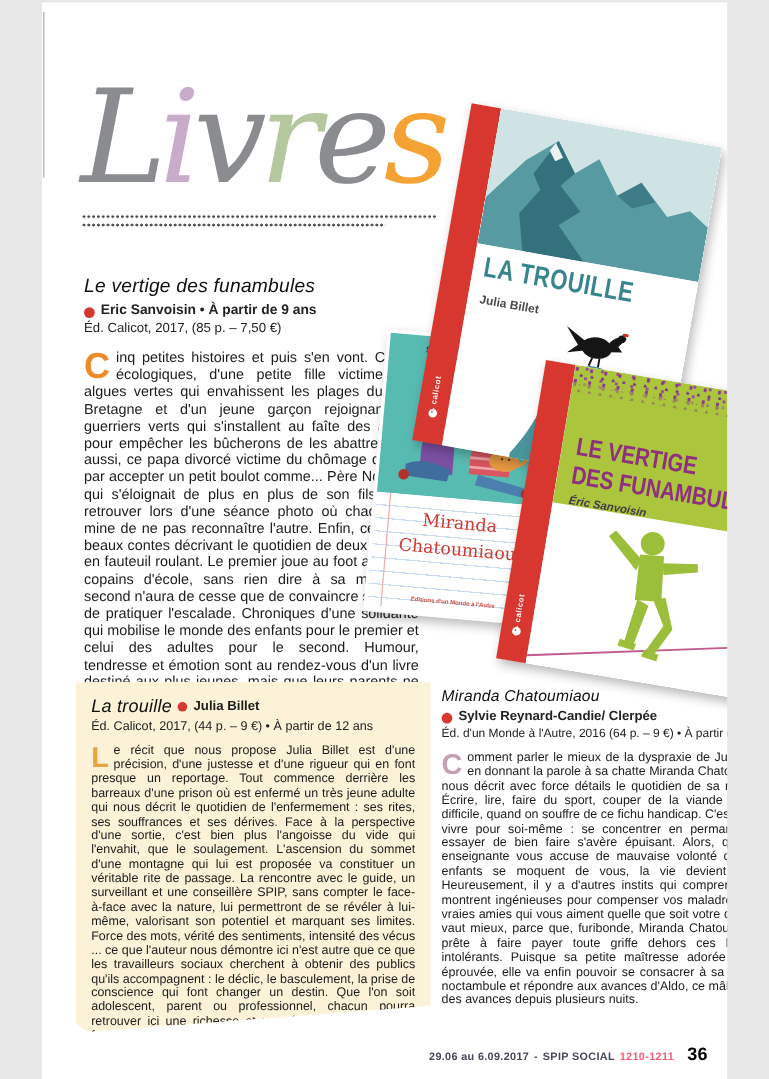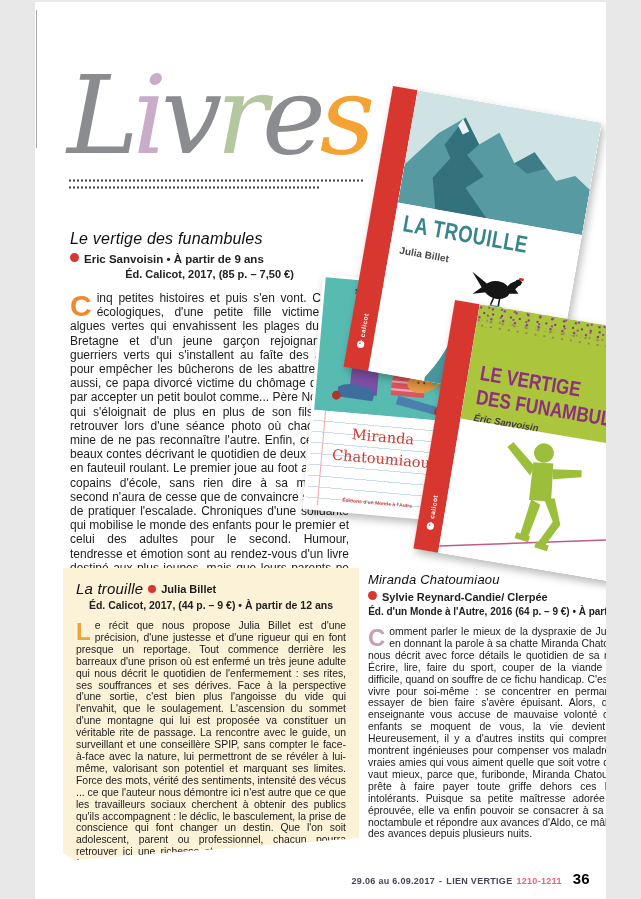--- a/index.html
+++ b/index.html
@@ -21,23 +21,23 @@
     white-space:nowrap;
   }
   .rule { position:absolute; height:3px;
     background-image:radial-gradient(circle, #4c4c4c 1px, transparent 1.3px);
     background-size:4px 3px; background-repeat:repeat-x; }
   .rule1 { left:33px; top:177px; width:296px; }
   .rule2 { left:33px; top:184px; width:253px; }
 
   
   .rtitle { font-size:16px; font-style:italic; font-weight:normal; color:#101010; letter-spacing:.2px; }
-  .byline { display:flex; align-items:flex-start; gap:5px; font-size:11.5px; font-weight:bold; color:#222; margin-top:5px; }
+  .byline { display:flex; align-items:flex-end; gap:5px; font-size:11.5px; font-weight:bold; color:#222; margin-top:5px; }
   .bullet { width:9px; height:9px; border-radius:50%; background:#d5382f; flex:none; display:inline-block; }
-  .meta   { font-size:11px; font-weight:bold; color:#222; margin-top:3px;text-align:center; }
+  .meta   { font-size:11px; font-weight:normal; color:#222; margin-top:3px; }
 
   .review-left { position:absolute; left:35px; top:228px; width:279px; }
   .body-l { font-size:12px; line-height:14.2px; text-align:justify; margin-top:11px; }
   .dropcap { float:left; font-weight:bold; font-size:30px; line-height:25px; padding:2px 5px 0 0; }
   .dropcap.small { font-size:24px; line-height:20px; padding:2px 4px 0 0; }
   .sig-block { text-align:right; padding-right:50px; color:#9c9ea1; font-weight:bold; font-size:11.5px; margin-top:7px; }
 
   .panel {
     position:absolute; left:28px; top:566px; width:296px; height:292px;
     background:#fbf2d8; padding:12px 13px 0;
@@ -264,18 +264,18 @@
           <path d="M74,111 L88,113 L87,119 L73,117 Z"></path>
           <path d="M95,117 L108,119 L107,125 L94,123 Z"></path>
         </g>
       </svg>
     </div>
   </div>
 
   <footer class="footer">
     <span>29.06 au 6.09.2017</span>
     <span>-</span>
-    <span>LIEN VERTIGE</span>
+    <span>SPIP SOCIAL</span>
     <span class="f-issue">1210-1211</span>
     <span class="f-page">36</span>
   </footer>
 
 </div>
 
 </body></html>

